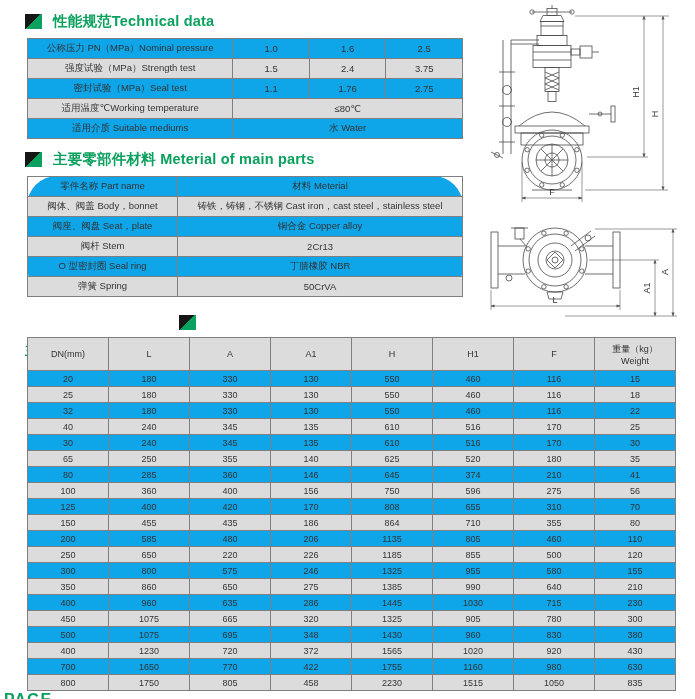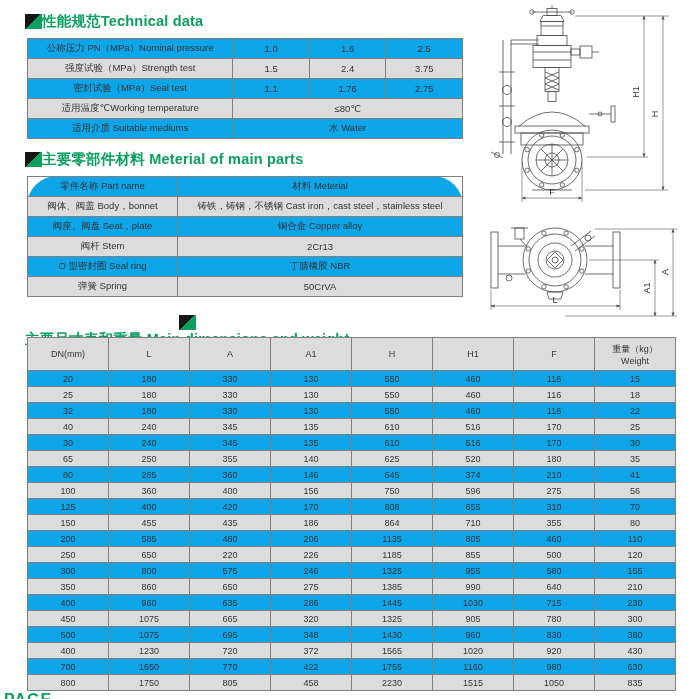--- a/index.html
+++ b/index.html
@@ -2,21 +2,21 @@
 <html><head>
 <meta charset="utf-8">
 <style>
   html,body{margin:0;padding:0;}
   .page{
     position:relative; width:695px; height:699px; background:#ffffff;
     font-family:"Liberation Sans","DejaVu Sans",sans-serif;
     overflow:hidden;
   }
   
-  .sec{position:absolute; display:flex; align-items:center; gap:0;}
+  .sec{position:absolute; display:flex; align-items:center; gap:11px;}
   .sec .sq{width:17px;height:15px;background:linear-gradient(135deg,#161616 49%,#0aa05e 50%);flex:0 0 auto;}
   .sec .t{color:#0aa05e;font-size:14.5px;font-weight:bold;letter-spacing:.2px;white-space:nowrap;}
   
   table{border-collapse:collapse;table-layout:fixed;position:absolute;background:#0ea5e9;}
   td{border:1px solid #7f7f7f;text-align:center;vertical-align:middle;color:#333;
      padding:0 2px;white-space:pre-line;overflow:hidden;}
   .t1{left:27px;top:38px;width:436px;}
   .t1 td{height:19px;font-size:9.5px;}
   .t1 tr:nth-child(even) td{background:#dcdcdc;}
   .t2{left:27px;top:176px;width:436px;border-radius:30px;}

